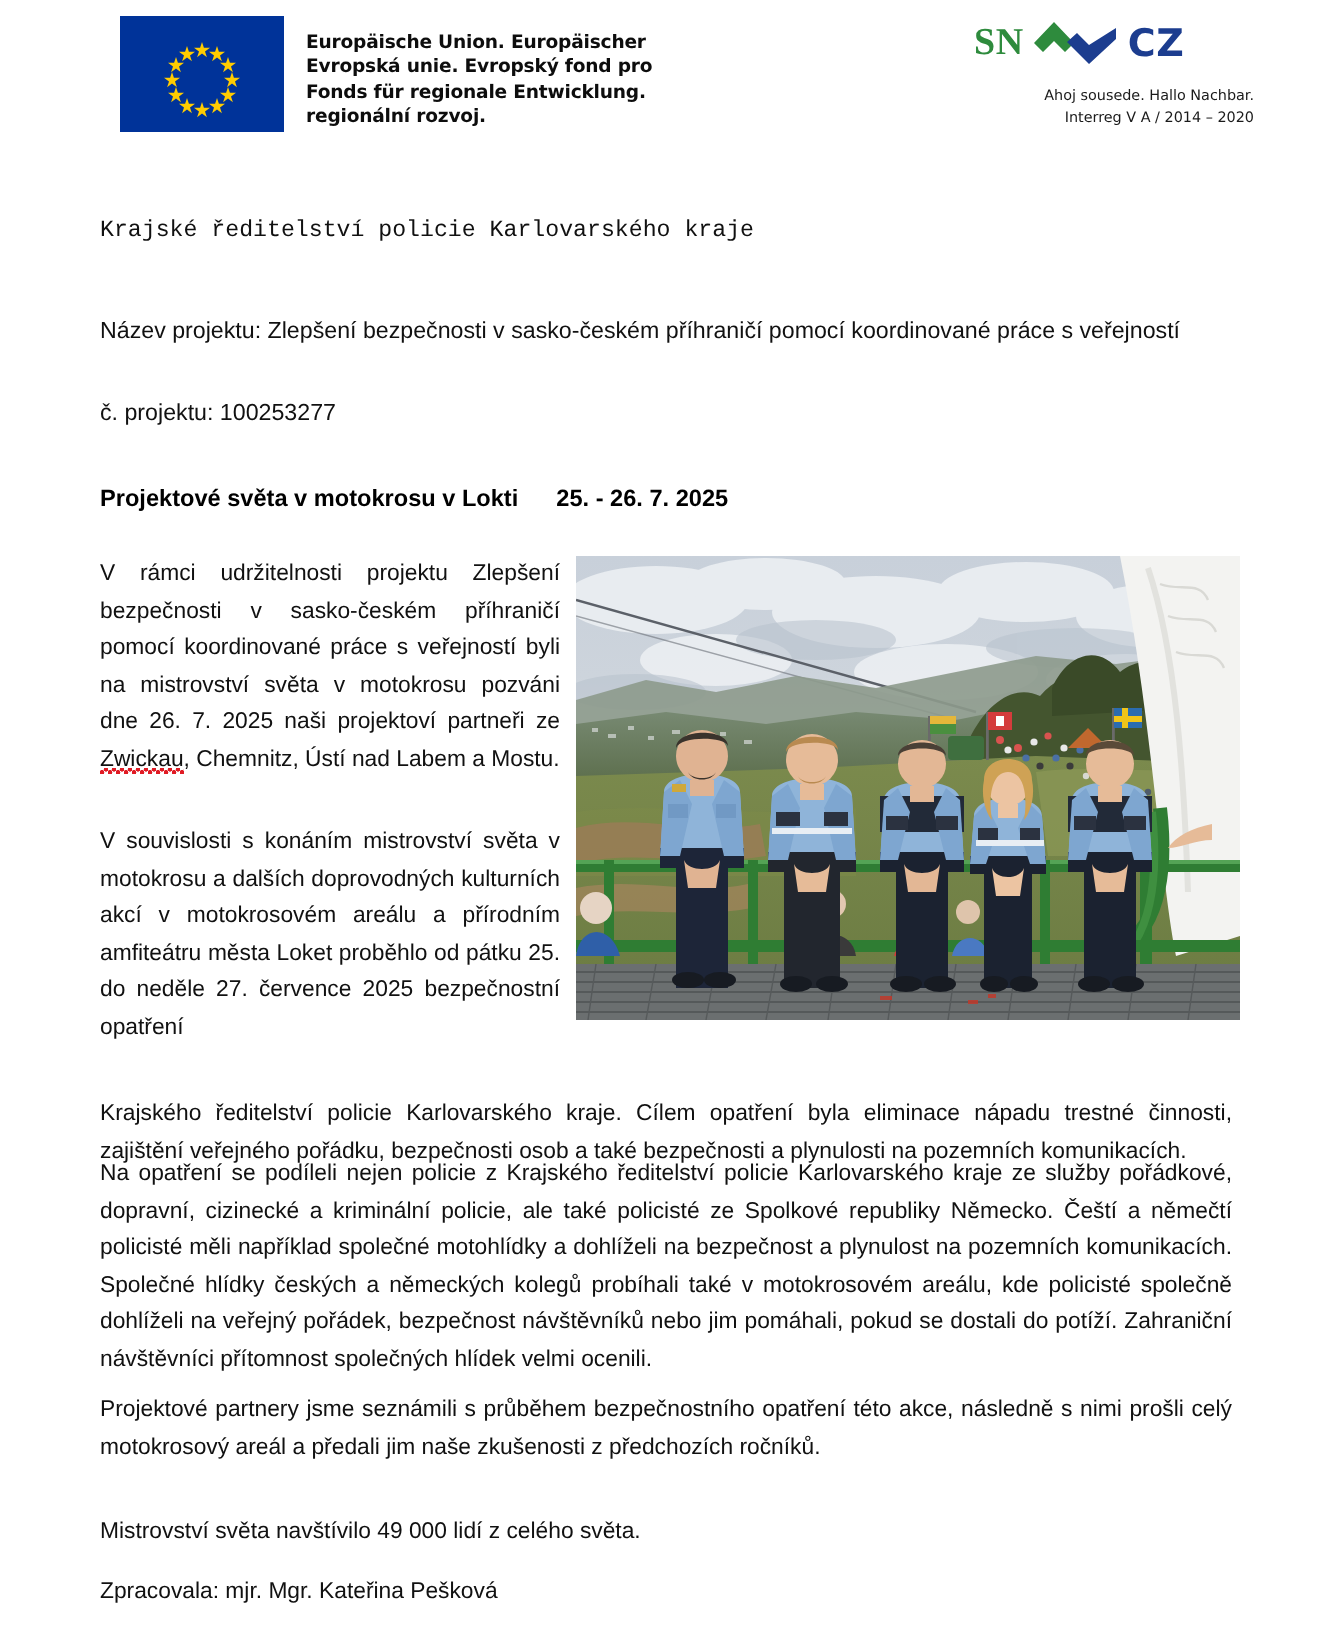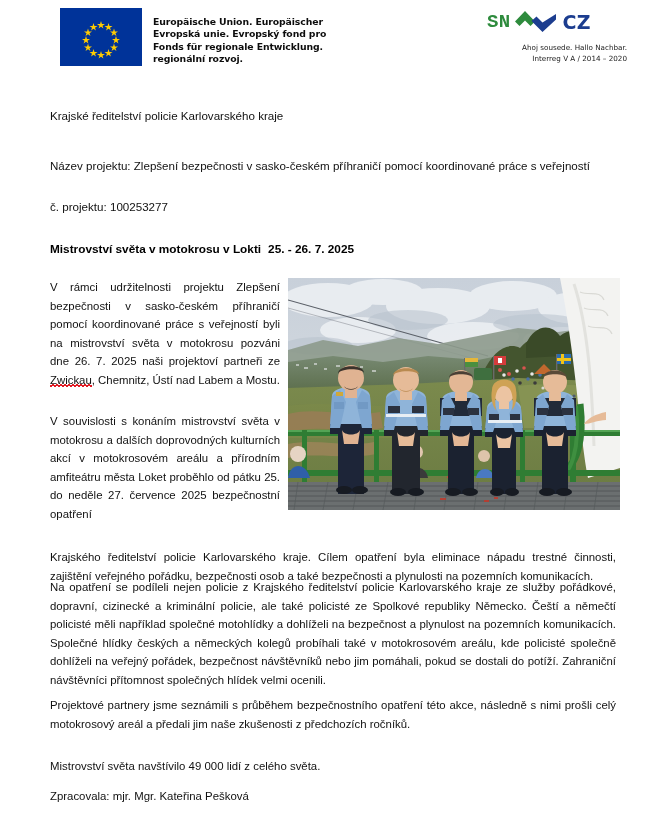--- a/index.html
+++ b/index.html
@@ -56,21 +56,21 @@
     position: absolute;
     left: 487px; top: 9px;
     width: 140px;
   }
   .interreg-mark {
     display: flex;
     align-items: center;
     height: 26px;
   }
   .interreg-sn {
-    font-family: Liberation Mono, monospace;
+    font-family: Liberation Serif, serif;
     font-size: 19px;
     font-weight: bold;
     color: #2e8b3d;
     letter-spacing: 0.3px;
     line-height: 20px;
   }
   .interreg-cz {
     font-family: "DejaVu Sans", sans-serif;
     font-size: 19px;
     font-weight: bold;
@@ -96,20 +96,21 @@
     position: absolute;
     left: 0; top: 0;
     width: 664px;
   }
   .line-org {
     position: absolute;
     left: 50px; top: 108px;
     font-size: 11.6px;
     line-height: 16px;
     color: #111;
+    font-family: Liberation Mono, monospace;
   }
   .block-project {
     position: absolute;
     left: 50px; top: 156px;
     width: 566px;
     font-size: 11.6px;
     line-height: 19px;
     color: #111;
   }
   .line-number {
@@ -121,21 +122,21 @@
   }
   .heading {
     position: absolute;
     left: 50px; top: 242px;
     font-size: 11.8px;
     font-weight: bold;
     color: #000;
     white-space: nowrap;
   }
   .heading .dates {
-    margin-left: 7px;
+    margin-left: 19px;
   }
 
   
   .photo {
     position: absolute;
     left: 288px; top: 278px;
     width: 332px;
     height: 232px;
     overflow: hidden;
   }
@@ -222,21 +223,21 @@
 
 <div class="doc">
 
   <div class="line-org">Krajské ředitelství policie Karlovarského kraje</div>
 
   <div class="block-project">Název projektu: Zlepšení bezpečnosti v sasko-českém příhraničí pomocí koordinované práce s veřejností</div>
 
   <div class="line-number">č. projektu: 100253277</div>
 
   <div class="heading">
-    <span>Mistrovství světa v motokrosu v Lokti</span><span class="dates">25. - 26. 7. 2025</span>
+    <span>Projektové světa v motokrosu v Lokti</span><span class="dates">25. - 26. 7. 2025</span>
   </div>
 
   <div class="photo">
     <svg width="332" height="232" viewBox="0 0 332 232">
       <defs>
         <linearGradient id="skyg" x1="0" y1="0" x2="0" y2="1">
           <stop offset="0%" stop-color="#c8d0da"></stop>
           <stop offset="55%" stop-color="#cdd4dc"></stop>
           <stop offset="100%" stop-color="#dfe4e8"></stop>
         </linearGradient>

